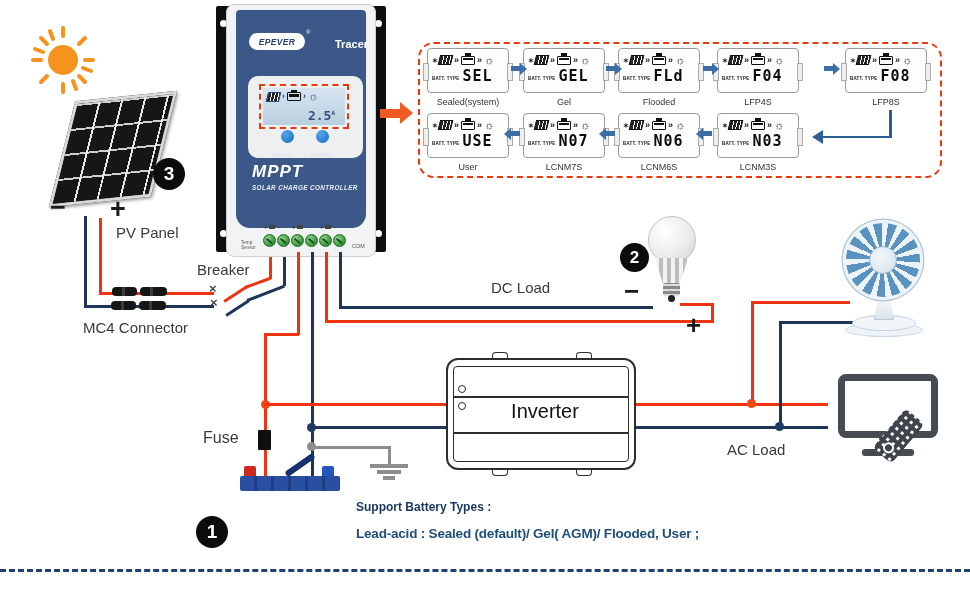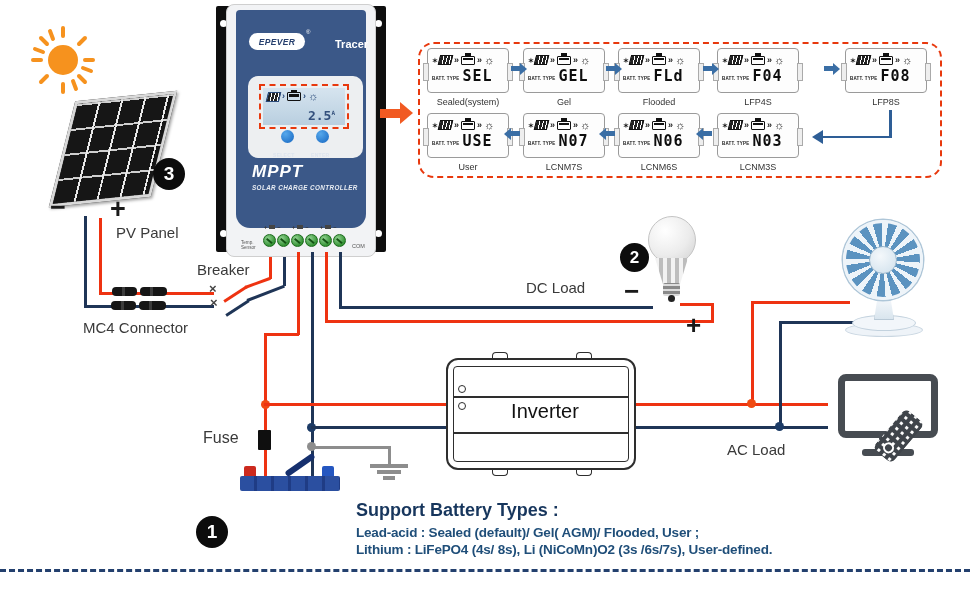--- a/index.html
+++ b/index.html
@@ -135,21 +135,21 @@
   .remote{position:absolute;left:886px;top:410px;width:25px;height:52px;background:#3f444a;border-radius:6px;
       transform:rotate(40deg);
       background-image:radial-gradient(circle,#fff 1.4px,transparent 1.6px);
       background-size:7px 7px;background-position:3px 4px;background-repeat:repeat;}
   .remote i{position:absolute;left:7px;top:36px;width:11px;height:11px;border:2.5px solid #fff;
       border-radius:50%;box-sizing:border-box;background:#3f444a;}
   
   .panel-title{position:absolute;left:430px;top:5px;width:500px;text-align:center;
       font-size:21px;font-weight:bold;color:#1e3a66;}
   .support{position:absolute;left:356px;top:500px;color:#1f4e79;}
-  .support .t{font-size:18px;font-weight:bold;color:#17365d;margin-bottom:4px;}
+  .support .t{font-size:12px;font-weight:bold;color:#17365d;margin-bottom:12px;}
   .support .l{font-size:13.5px;font-weight:bold;letter-spacing:-0.2px;margin-top:2px;}
   .footer-line{position:absolute;left:0;top:569px;width:970px;border-top:3px dashed #23406e;}
   .footer-text{position:absolute;left:3px;top:577px;width:966px;font-size:12.5px;font-weight:bold;
       color:#17365d;letter-spacing:-0.3px;white-space:nowrap;}
   .sign{position:absolute;font-weight:bold;color:#1a1a1a;}
 </style>
 </head>
 <body>
 
 <div id="canvas">
@@ -465,21 +465,21 @@
   <div class="bat-top"></div>
   <div class="bat-handle"></div>
   <div class="badge" style="left:196px;top:516px;width:32px;height:32px;font-size:19px">1</div>
 
   <i class="w wv cred" style="left:325px;top:252px;height:71px"></i>
   <i class="w wh cred" style="left:325px;top:320px;width:388px"></i>
   <i class="w wv cred" style="left:711px;top:303px;height:20px"></i>
   <i class="w wh cred" style="left:680px;top:303px;width:33px"></i>
   <i class="w wv cnavy" style="left:339px;top:252px;height:57px"></i>
   <i class="w wh cnavy" style="left:339px;top:306px;width:314px"></i>
-  <div class="lbl" style="left:526px;top:279px;font-size:15px">DC Load</div>
+  <div class="lbl" style="left:491px;top:279px;font-size:15px">DC Load</div>
   <span class="sign" style="left:624px;top:276px;font-size:26px">−</span>
   <span class="sign" style="left:686px;top:310px;font-size:26px">+</span>
   <div class="badge" style="left:620px;top:243px;width:29px;height:29px;font-size:17px">2</div>
   <div class="bulb-glass"></div>
   <div class="bulb-ridge"></div>
   <div class="bulb-screw"></div>
   <div class="bulb-tip"></div>
 
   <i class="w wh cred" style="left:635px;top:403px;width:193px"></i>
   <i class="w wh cnavy" style="left:635px;top:426px;width:193px"></i>
@@ -510,18 +510,17 @@
   <div class="inv-in"></div>
   <div class="inv-line" style="top:396px"></div>
   <div class="inv-line" style="top:432px"></div>
   <i class="inv-dot" style="left:458px;top:385px"></i>
   <i class="inv-dot" style="left:458px;top:402px"></i>
   <div class="inv-text">Inverter</div>
 
   <div class="support">
     <div class="t">Support Battery Types :</div>
     <div class="l">Lead-acid : Sealed (default)/ Gel( AGM)/ Flooded, User ;</div>
-    <div class="l">Lithium : LiFePO4 (4s/ 8s), Li (NiCoMn)O2 (3s /6s/7s), User-defined.</div>
   </div>
 
   <div class="footer-line"></div>
 
 </div>
 
 </body></html>

